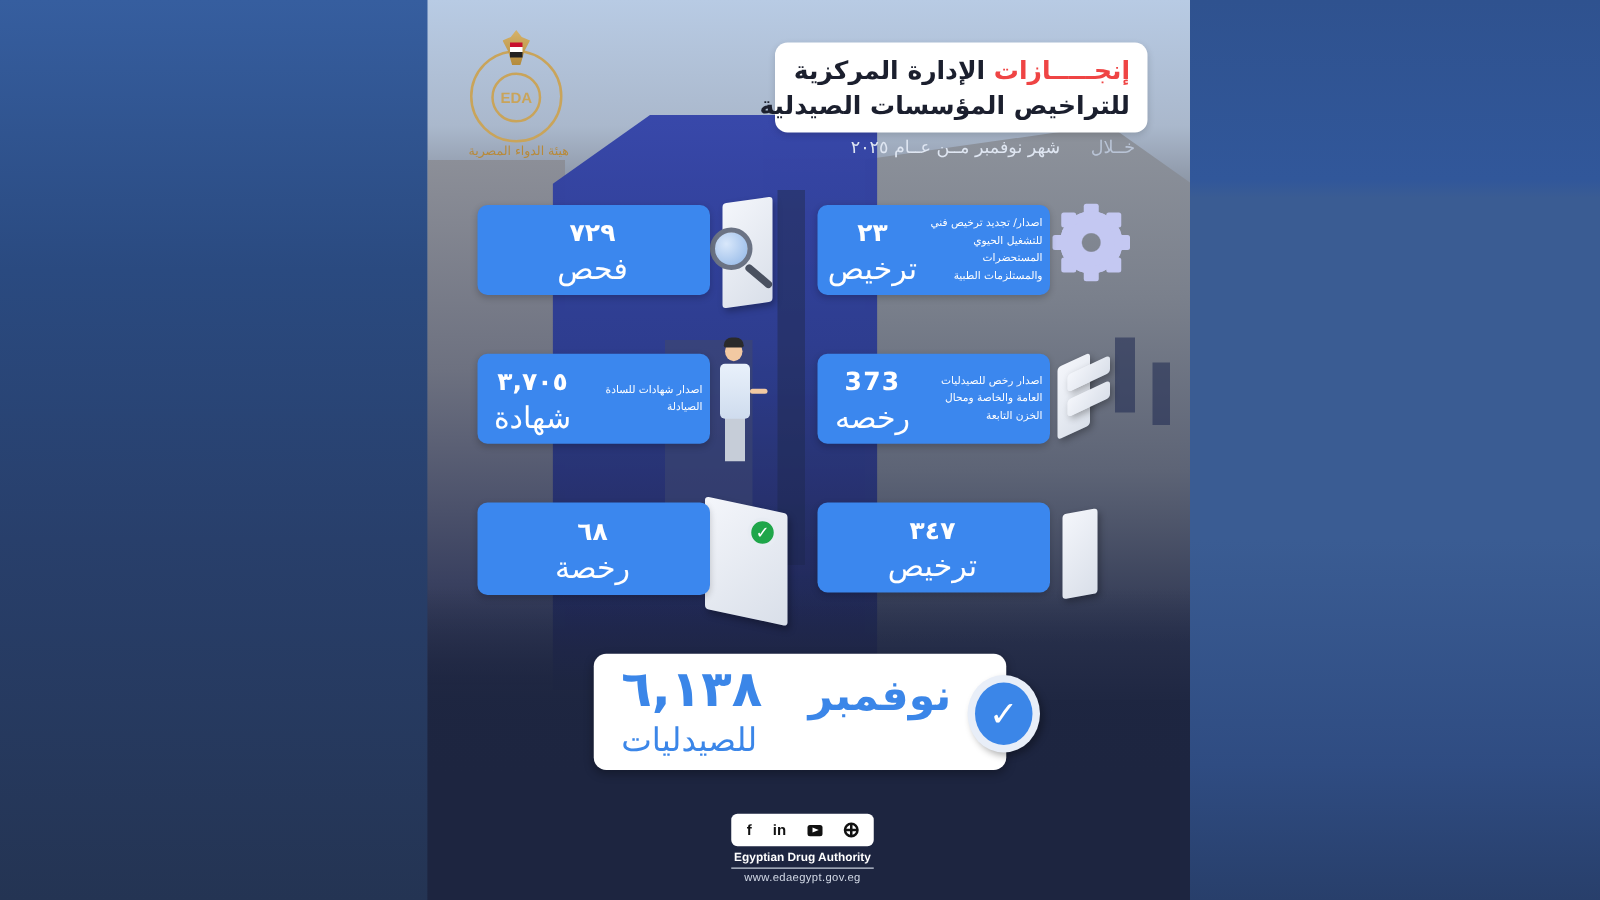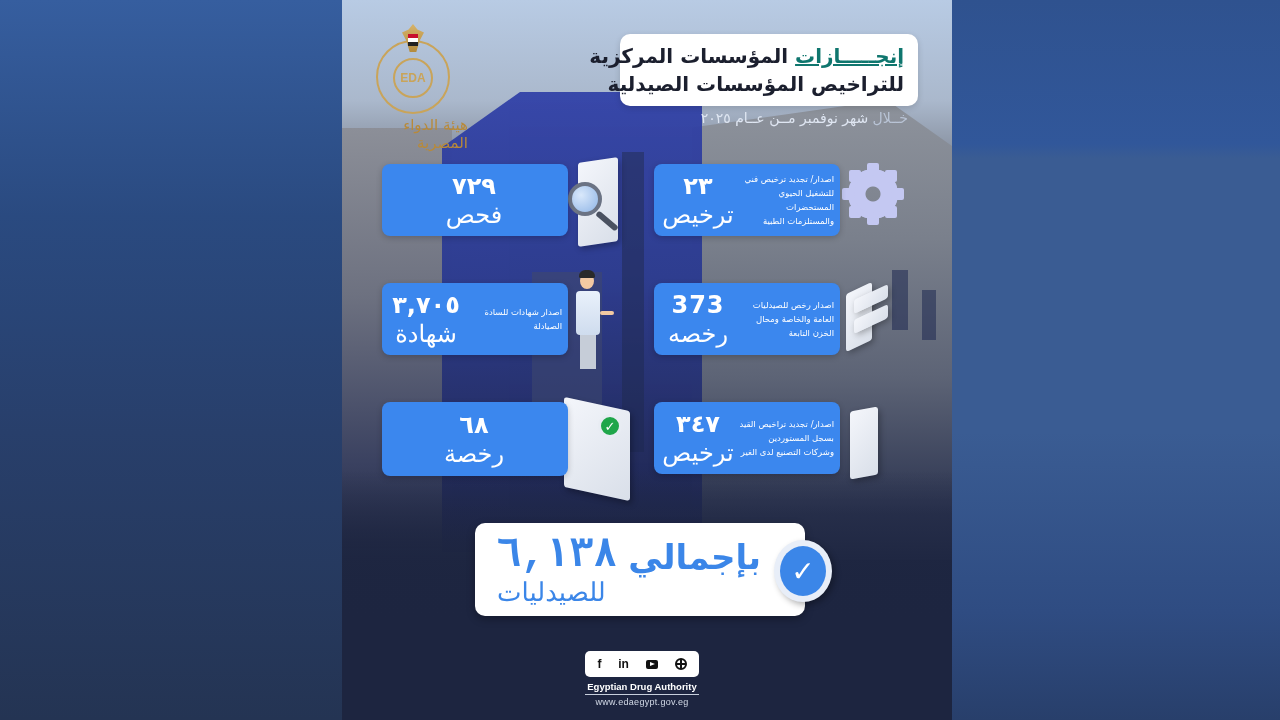--- a/index.html
+++ b/index.html
@@ -60,58 +60,58 @@
   .logo-eagle {
     position: absolute; left: 30px; top: 6px; width: 22px; height: 28px;
     background: linear-gradient(180deg, #d6b36a, #b48b3c);
     clip-path: polygon(50% 0, 70% 20%, 100% 30%, 80% 60%, 65% 100%, 35% 100%, 20% 60%, 0 30%, 30% 20%);
   }
   .logo-flag {
     position: absolute; left: 36px; top: 16px; width: 10px; height: 12px;
     background: linear-gradient(180deg, #c8102e 0 33%, #fff 33% 66%, #222 66%);
   }
   .logo-caption {
-    position: absolute; left: 14px; top: 98px; width: 82px; text-align: right;
-    color: #b88a3a; font-size: 15px; direction: rtl;
+    position: absolute; left: 2px; top: 98px; width: 82px; text-align: center;
+    color: #b88a3a; font-size: 10px; direction: rtl;
   }
 
   
   .title-box {
     position: absolute; left: 278px; top: 34px; width: 298px; height: 72px;
     background: #ffffff; border-radius: 10px;
     direction: rtl; text-align: right; padding: 8px 14px 0 10px;
     box-shadow: 0 2px 6px rgba(0,0,0,0.15);
   }
   .title-line1, .title-line2 {
     font-size: 20px; font-weight: bold; color: #1b1f2e; line-height: 28px; white-space: nowrap;
   }
-  .title-accent { color: #0f766e; text-decoration: underline; }
+  .title-accent { color: #ef4444; }
   .subtitle {
     position: absolute; left: 290px; top: 110px; width: 276px;
     direction: rtl; text-align: right; color: #dfe6f2; font-size: 14px; letter-spacing: 1px;
   }
-  .subtitle .sub-fade { color: #b9c4d6; }
+  .subtitle .sub-fade { color: #b9c4d6; margin-left: 20px; }
 
   
   .card {
     position: absolute; width: 186px; height: 72px;
     background: #3b87ee; border-radius: 8px;
     display: flex; flex-direction: row-reverse; align-items: center;
     padding: 0 6px 0 4px; color: #fff;
     box-shadow: 0 2px 6px rgba(0,0,0,0.2);
   }
   .card.tall { height: 74px; }
   .card-desc {
     direction: rtl; text-align: right; font-size: 8.5px; line-height: 14px;
     width: 96px; flex: 0 0 96px;
   }
   .card-nums {
     flex: 1; display: flex; flex-direction: column; align-items: center; justify-content: center;
   }
-  .card-value { font-size: 24px; font-weight: bold; line-height: 30px; letter-spacing: 1px; }
+  .card-value { font-size: 20px; font-weight: bold; line-height: 30px; letter-spacing: 1px; }
   .card-unit { font-size: 24px; font-weight: 300; line-height: 28px; direction: rtl; }
 
   
   .ill { position: absolute; }
   .paper {
     background: linear-gradient(135deg, #f4f6fb, #d9dfe9);
     border-radius: 3px; box-shadow: 2px 3px 6px rgba(0,0,0,0.3);
   }
   .magnifier-lens {
     position: absolute; width: 34px; height: 34px; border-radius: 50%;
@@ -142,21 +142,21 @@
     position: absolute; left: 133px; top: 523px; width: 330px; height: 93px;
     background: #ffffff; border-radius: 10px;
     box-shadow: 0 3px 8px rgba(0,0,0,0.3);
   }
   .total-label {
     position: absolute; right: 44px; top: 14px; direction: rtl;
     font-size: 34px; font-weight: bold; color: #3b86e8;
   }
   .total-value {
     position: absolute; left: 22px; top: 6px;
-    font-size: 40px; font-weight: bold; color: #3b86e8; letter-spacing: 2px; font-family: Liberation Mono, monospace;
+    font-size: 40px; font-weight: bold; color: #3b86e8; letter-spacing: 2px;
   }
   .total-unit {
     position: absolute; left: 22px; top: 54px; direction: rtl;
     font-size: 26px; color: #3b86e8; font-weight: 300; letter-spacing: 2px;
   }
   .total-check {
     position: absolute; left: 432px; top: 540px; width: 58px; height: 62px;
     border-radius: 50%; background: #e8eef8;
     box-shadow: 3px 3px 6px rgba(0,0,0,0.3);
   }
@@ -205,21 +205,21 @@
 
   <div class="logo">
     <div class="logo-ring"></div>
     <div class="logo-eagle"></div>
     <div class="logo-flag"></div>
     <div class="logo-inner">EDA</div>
     <div class="logo-caption">هيئة الدواء المصرية</div>
   </div>
 
   <div class="title-box">
-    <div class="title-line1"><span class="title-accent">إنجـــــازات</span><span> المؤسسات المركزية</span></div>
+    <div class="title-line1"><span class="title-accent">إنجـــــازات</span><span> الإدارة المركزية</span></div>
     <div class="title-line2">للتراخيص المؤسسات الصيدلية</div>
   </div>
   <div class="subtitle"><span class="sub-fade">خــلال</span><span> شهر نوفمبر مــن عــام ٢٠٢٥</span></div>
 
   <div class="ill" style="left:222px;top:160px;width:70px;height:90px;">
     <div class="paper" style="position:absolute;left:14px;top:0;width:40px;height:84px;transform:skewY(-8deg);"></div>
     <div class="magnifier-lens" style="left:4px;top:22px;"></div>
     <div class="magnifier-handle" style="left:30px;top:58px;"></div>
   </div>
 
@@ -290,29 +290,28 @@
   </div>
 
   <div class="card tall" style="left:40px;top:402px;">
     <div class="card-nums">
       <div class="card-value">٦٨</div>
       <div class="card-unit">رخصة</div>
     </div>
   </div>
 
   <div class="card" style="left:312px;top:402px;">
-    <div class="card-desc">اصدار/ تجديد تراخيص القيد بسجل المستوردين وشركات التصنيع لدى الغير</div>
     <div class="card-nums">
       <div class="card-value">٣٤٧</div>
       <div class="card-unit">ترخيص</div>
     </div>
   </div>
 
   <div class="total-box">
-    <div class="total-label">بإجمالي</div>
+    <div class="total-label">نوفمبر</div>
     <div class="total-value">٦,١٣٨</div>
     <div class="total-unit">للصيدليات</div>
   </div>
   <div class="total-check">
     <div class="total-check-inner">✓</div>
   </div>
 
   <div class="footer">
     <div class="social-bar">
       <span class="social-icon">f</span>

